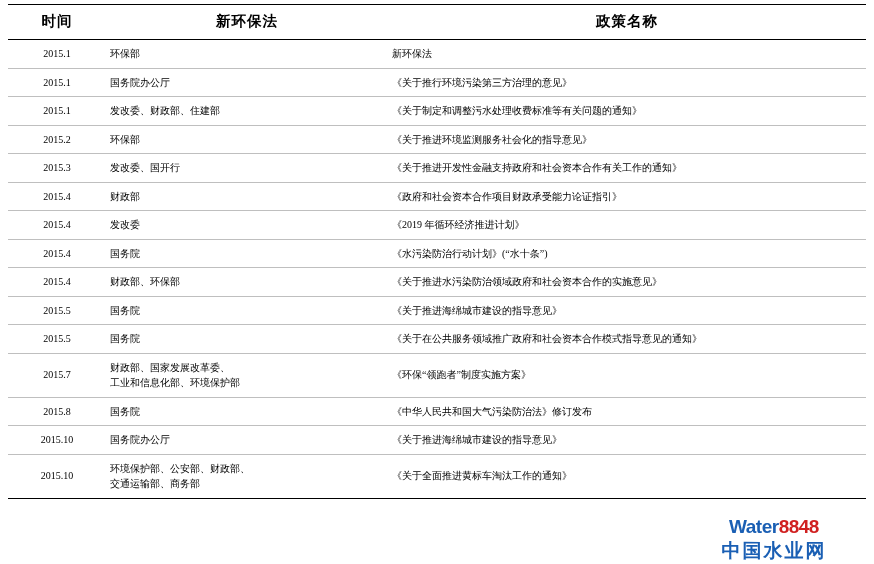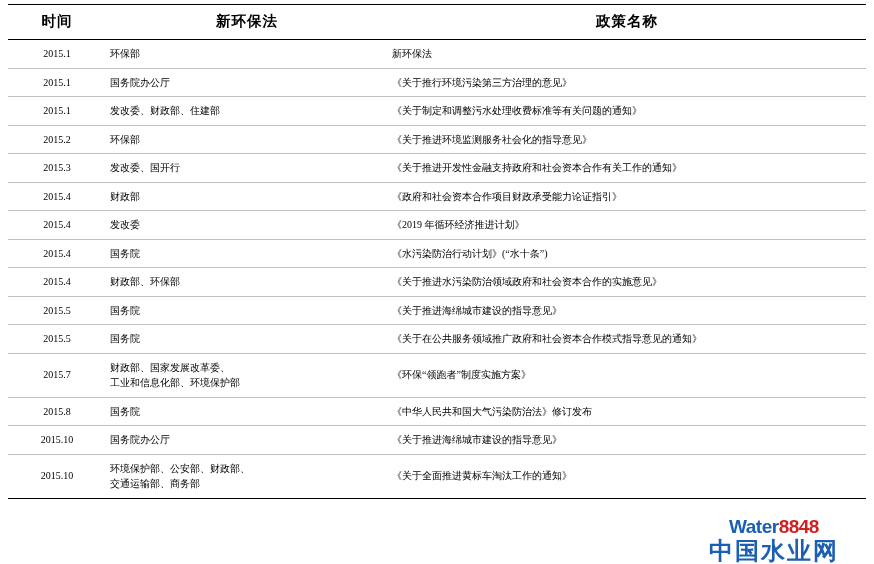--- a/index.html
+++ b/index.html
@@ -77,21 +77,21 @@
   .wm-top {
     font-family: "Liberation Sans", sans-serif;
     font-weight: bold;
     font-size: 19px;
     line-height: 26px;
     letter-spacing: -0.5px;
   }
   .wm-water { color: #1a5fb4; }
   .wm-num { color: #d02020; }
   .wm-bottom {
-    font-size: 24px;
+    font-size: 19px;
     font-weight: bold;
     color: #1a5fb4;
     line-height: 22px;
     letter-spacing: 2px;
   }
 </style>
 </head>
 <body>
 
 <div class="page">

